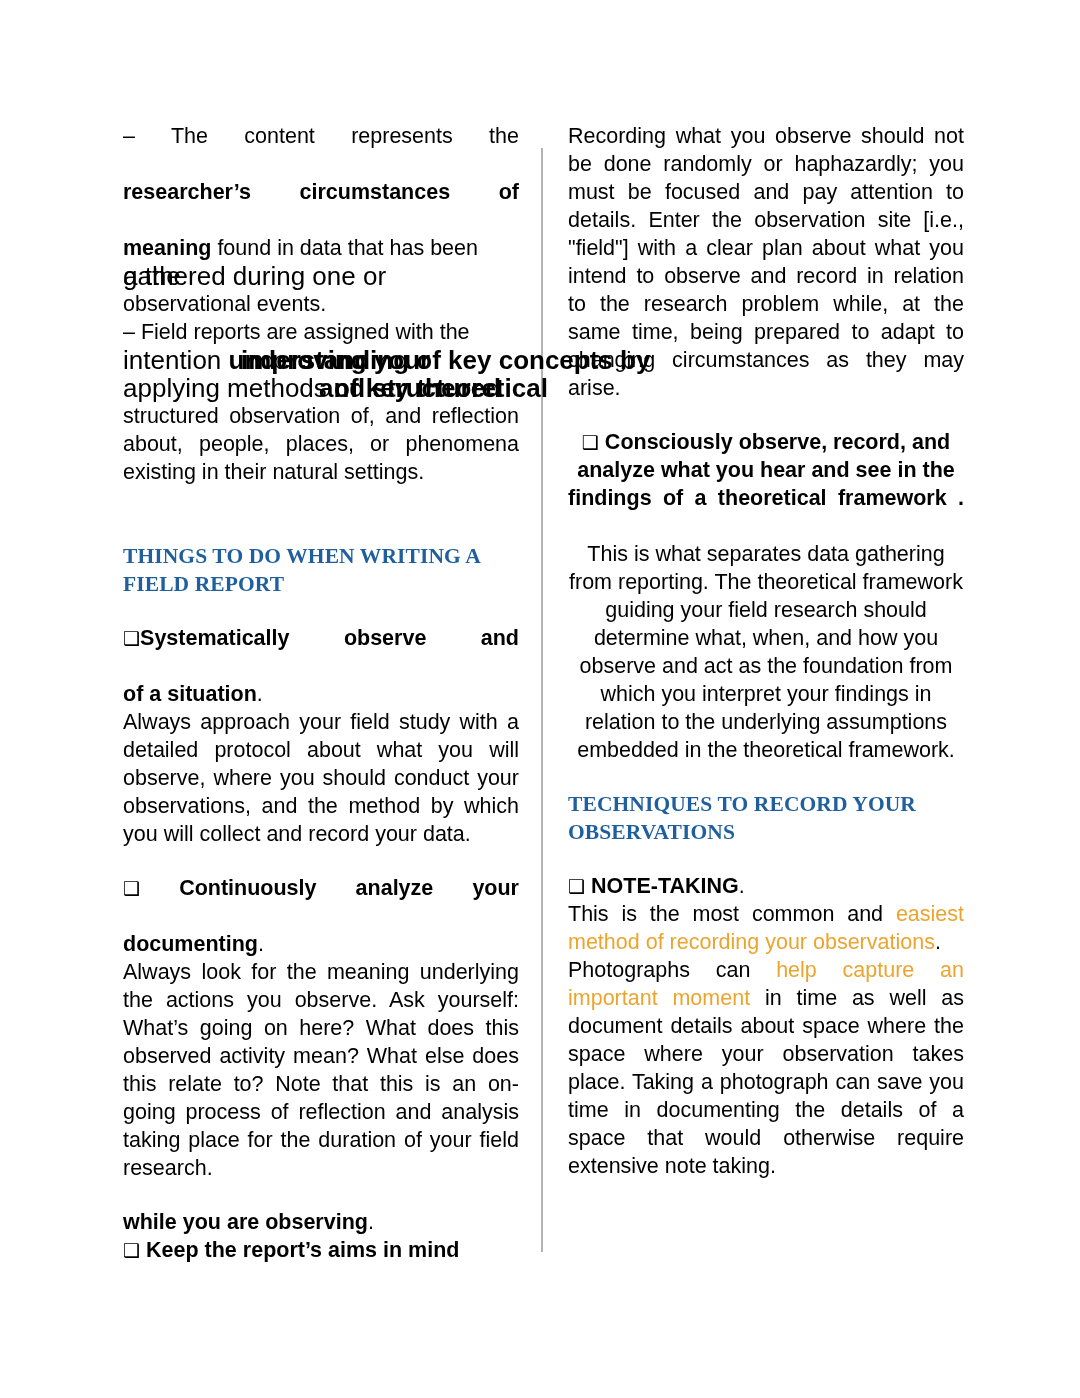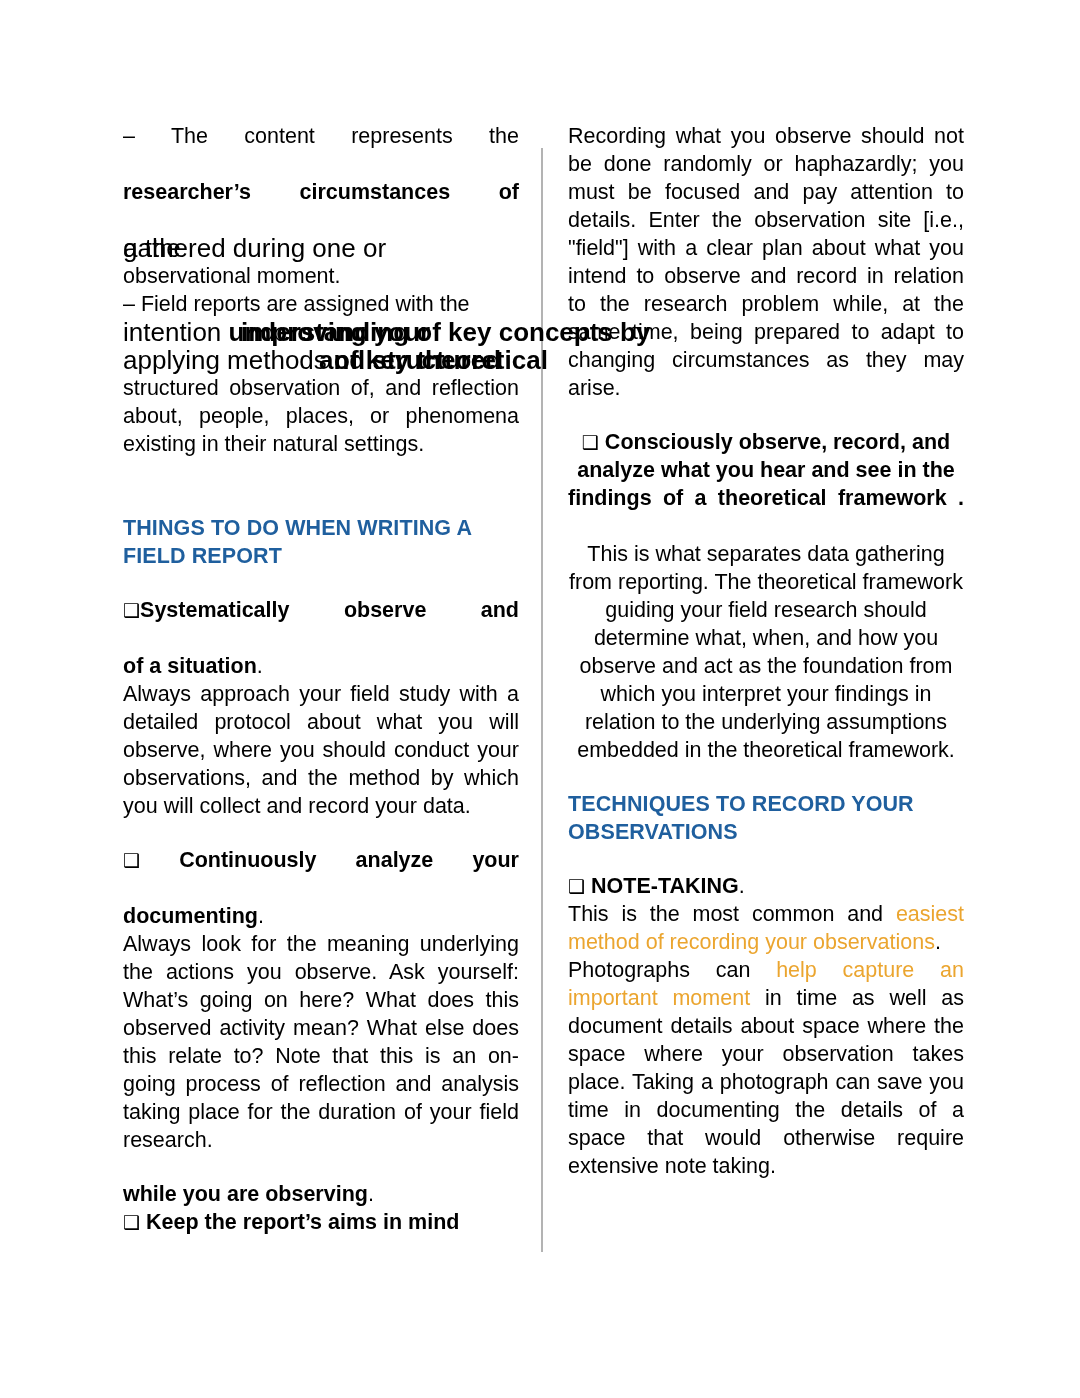--- a/index.html
+++ b/index.html
@@ -46,20 +46,21 @@
   p.center { text-align: center; }
 
   .heading {
     margin: 0;
     font-size: 21.5px;
     line-height: 28px;
     font-weight: bold;
     color: #1f5f9e;
     letter-spacing: 0.1px;
     text-align: left;
+    font-family: Liberation Serif, serif;
   }
 
   b, .b { font-weight: bold; }
   .hl { color: #eba52f; }
 
   .box {
     font-family: "DejaVu Sans", sans-serif;
     font-size: 19px;
     font-weight: normal;
     line-height: 1;
@@ -112,29 +113,30 @@
           <span>the</span>
         </span>
       </p>
       <p class="nojust">
         <span class="spread">
           <b>researcher’s</b>
           <b>circumstances</b>
           <b>of</b>
         </span>
       </p>
+      <p class="nojust"><b>meaning</b><span> found in data that has been</span></p>
 
       <div class="ol-line">
         <span class="ol-stack">
           <span class="spread">gathered        during        one        or</span>
           <span>a the</span>
         </span>
       </div>
 
-      <p class="nojust">observational moment.</p>
+      <p class="nojust">observational events.</p>
     </div>
 
     <div>
       <p class="nojust">– Field reports are assigned with the</p>
 
       <div class="ol-line">
         <span class="ol-stack">
           <span><span>intention </span><b>understanding of key concepts by</b></span>
           <span style="padding-left:118px"><b>improving your</b></span>
         </span>

